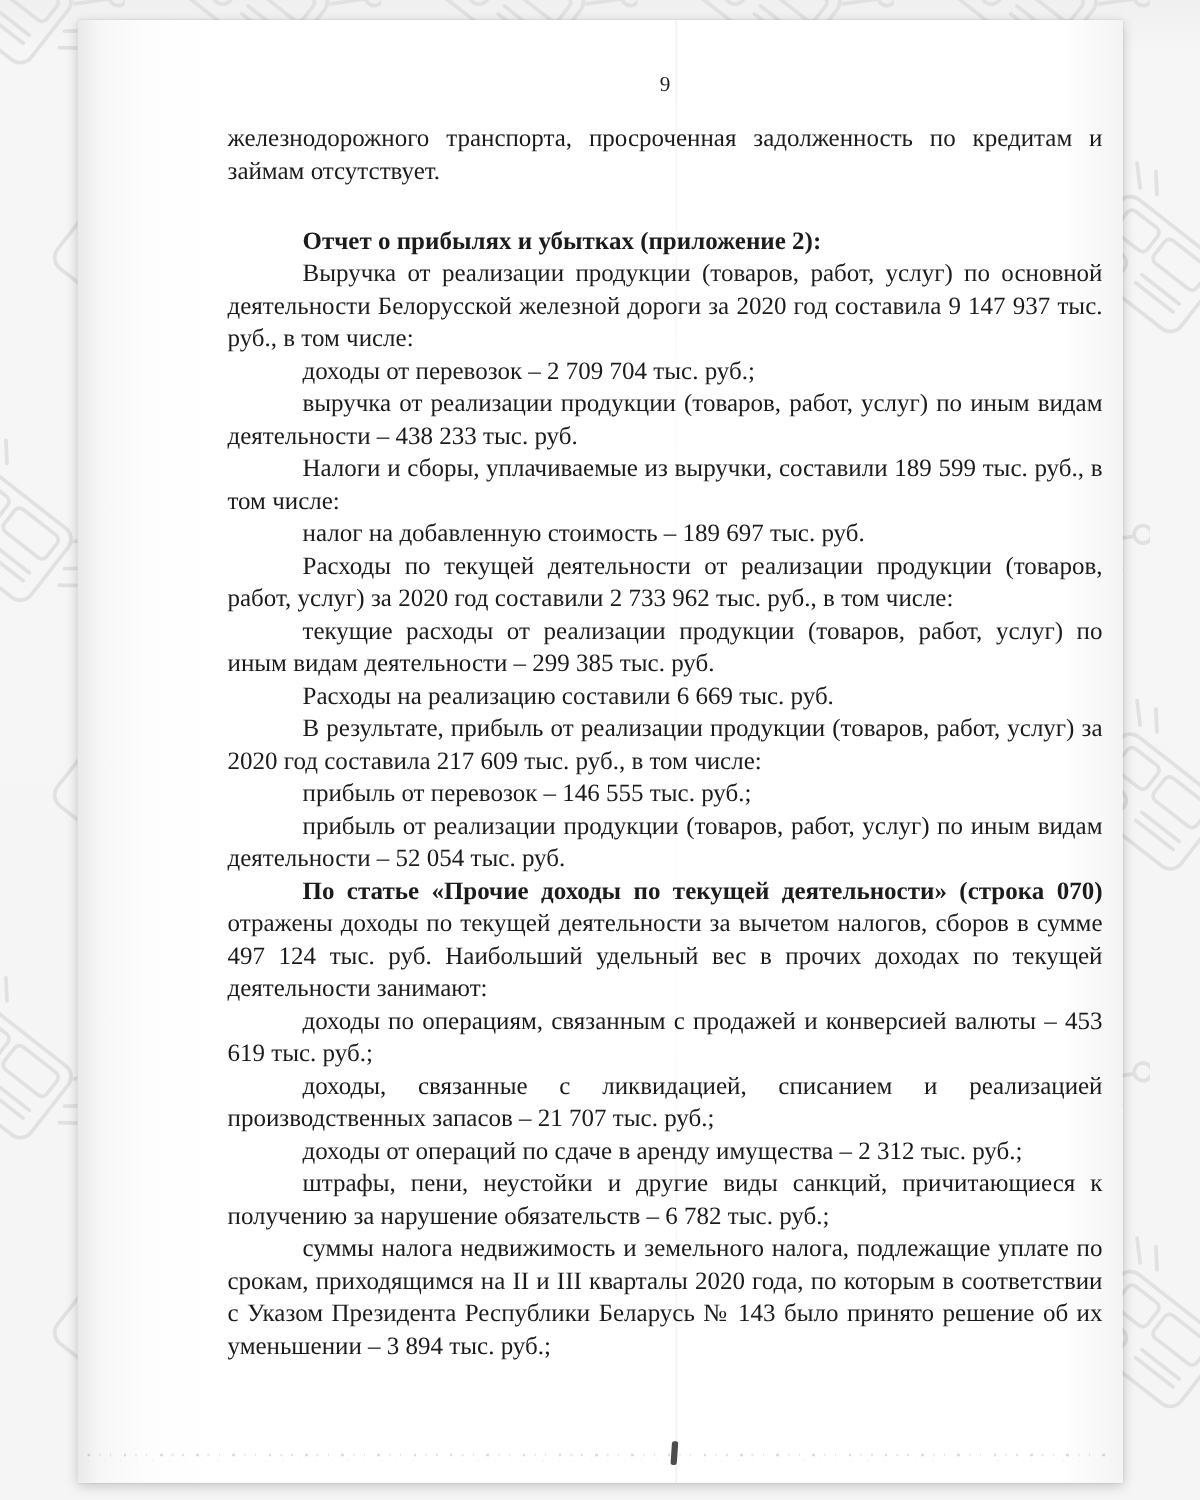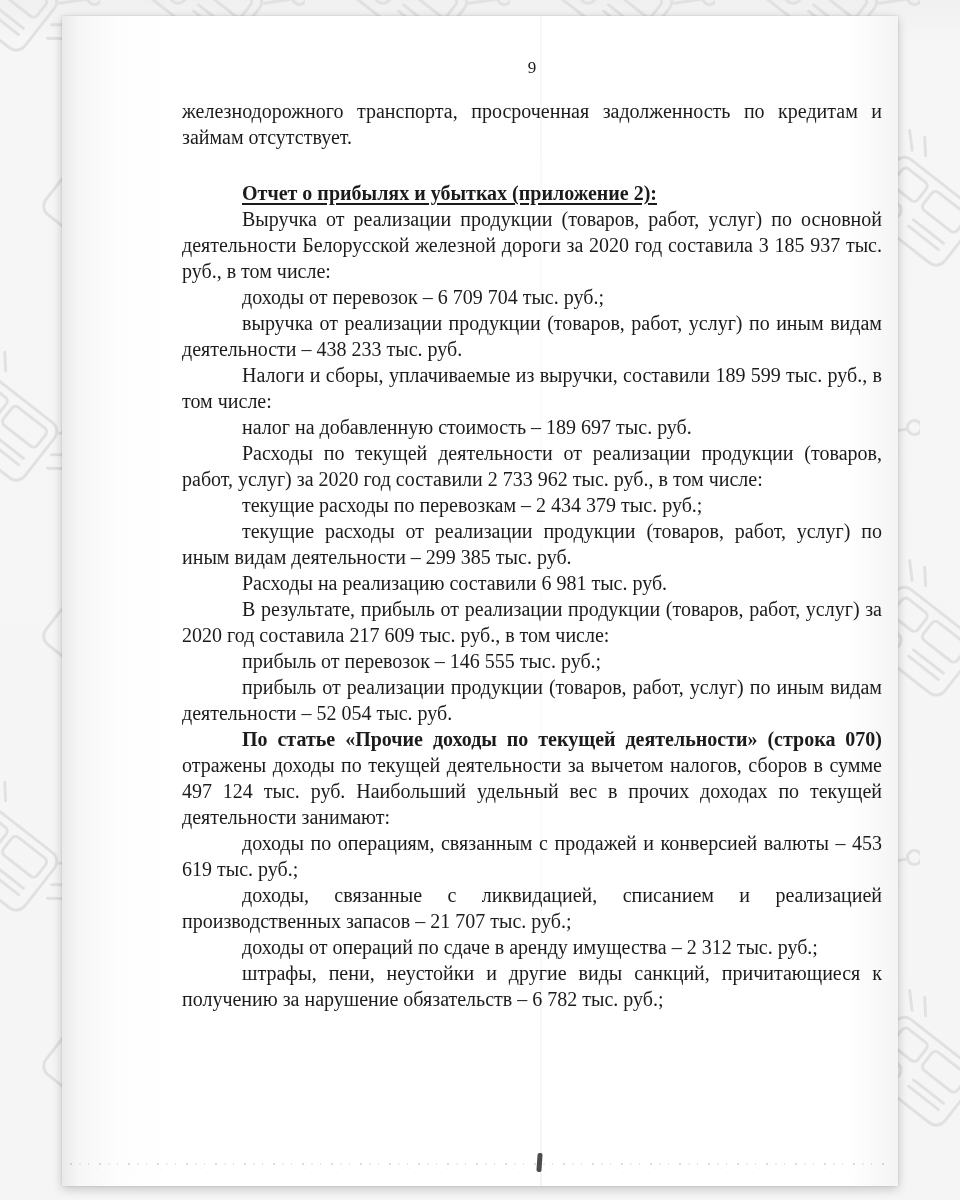--- a/index.html
+++ b/index.html
@@ -25,21 +25,21 @@
   .noise-line2{position:absolute;left:8px;right:8px;top:1152px;height:1px;opacity:.35;
     background:repeating-linear-gradient(90deg,rgba(70,70,70,0.2) 0 1px,transparent 1px 13px);}
   .blot{position:absolute;left:475px;top:1137px;width:5px;height:19px;background:#2e2e2e;
     border-radius:2px;transform:rotate(4deg);opacity:.85;}
   
   .content{position:absolute;left:120px;top:42px;width:700px;color:#1b1b1b;}
   .page-number{text-align:center;font-size:17px;line-height:20px;margin:0 0 20px 0;text-indent:0;}
   p.para{margin:0;font-size:20px;line-height:26px;text-align:justify;text-indent:60px;}
   p.no-indent{text-indent:0;}
   .heading{font-size:20px;line-height:26px;font-weight:bold;margin:30px 0 0 0;text-indent:60px;
-    text-decoration:underline;text-underline-offset:3px;text-decoration-thickness:2px;}
+    text-underline-offset:3px;text-decoration-thickness:2px;}
   .bold{font-weight:bold;}
 </style>
 </head>
 <body>
 
 <div id="bg-pattern">
 
 <svg class="motif" width="180" height="180" viewBox="0 0 180 180" style="left: -80px; top: -90px;">
     <g fill="none" stroke="#e1e1e1" stroke-width="3" stroke-linecap="round" transform="rotate(38 90 90)">
       <rect x="30" y="58" width="100" height="70" rx="11"></rect>
@@ -573,37 +573,37 @@
 <div class="sheet">
   <div class="fold-line"></div>
 
   <div class="content">
     <p class="page-number">9</p>
 
     <p class="para no-indent">железнодорожного транспорта, просроченная задолженность по кредитам и займам отсутствует.</p>
 
     <h1 class="heading">Отчет о прибылях и убытках (приложение 2):</h1>
 
-    <p class="para">Выручка от реализации продукции (товаров, работ, услуг) по основной деятельности Белорусской железной дороги за 2020 год составила 3 185 937 тыс. руб., в том числе:</p>
-    <p class="para">доходы от перевозок – 6 709 704 тыс. руб.;</p>
+    <p class="para">Выручка от реализации продукции (товаров, работ, услуг) по основной деятельности Белорусской железной дороги за 2020 год составила 9 147 937 тыс. руб., в том числе:</p>
+    <p class="para">доходы от перевозок – 2 709 704 тыс. руб.;</p>
     <p class="para">выручка от реализации продукции (товаров, работ, услуг) по иным видам деятельности – 438 233 тыс. руб.</p>
     <p class="para">Налоги и сборы, уплачиваемые из выручки, составили 189 599 тыс. руб., в том числе:</p>
     <p class="para">налог на добавленную стоимость – 189 697 тыс. руб.</p>
     <p class="para">Расходы по текущей деятельности от реализации продукции (товаров, работ, услуг) за 2020 год составили 2 733 962 тыс. руб., в том числе:</p>
-    <p class="para">текущие расходы по перевозкам – 2 434 379 тыс. руб.;</p>
     <p class="para">текущие расходы от реализации продукции (товаров, работ, услуг) по иным видам деятельности – 299 385 тыс. руб.</p>
-    <p class="para">Расходы на реализацию составили 6 981 тыс. руб.</p>
+    <p class="para">Расходы на реализацию составили 6 669 тыс. руб.</p>
     <p class="para">В результате, прибыль от реализации продукции (товаров, работ, услуг) за 2020 год составила 217 609 тыс. руб., в том числе:</p>
     <p class="para">прибыль от перевозок – 146 555 тыс. руб.;</p>
     <p class="para">прибыль от реализации продукции (товаров, работ, услуг) по иным видам деятельности – 52 054 тыс. руб.</p>
 
     <p class="para"><span class="bold">По статье «Прочие доходы по текущей деятельности» (строка 070)</span><span> отражены доходы по текущей деятельности за вычетом налогов, сборов в сумме 497 124 тыс. руб. Наибольший удельный вес в прочих доходах по текущей деятельности занимают:</span></p>
 
     <p class="para">доходы по операциям, связанным с продажей и конверсией валюты – 453 619 тыс. руб.;</p>
     <p class="para">доходы, связанные с ликвидацией, списанием и реализацией производственных запасов – 21 707 тыс. руб.;</p>
     <p class="para">доходы от операций по сдаче в аренду имущества – 2 312 тыс. руб.;</p>
     <p class="para">штрафы, пени, неустойки и другие виды санкций, причитающиеся к получению за нарушение обязательств – 6 782 тыс. руб.;</p>
+    <p class="para">суммы налога недвижимость и земельного налога, подлежащие уплате по срокам, приходящимся на II и III кварталы 2020 года, по которым в соответствии с Указом Президента Республики Беларусь № 143 было принято решение об их уменьшении – 3 894 тыс. руб.;</p>
   </div>
 
   <div class="noise-line"></div>
   <div class="noise-line2"></div>
   <div class="blot"></div>
 </div>
 
 </body></html>

